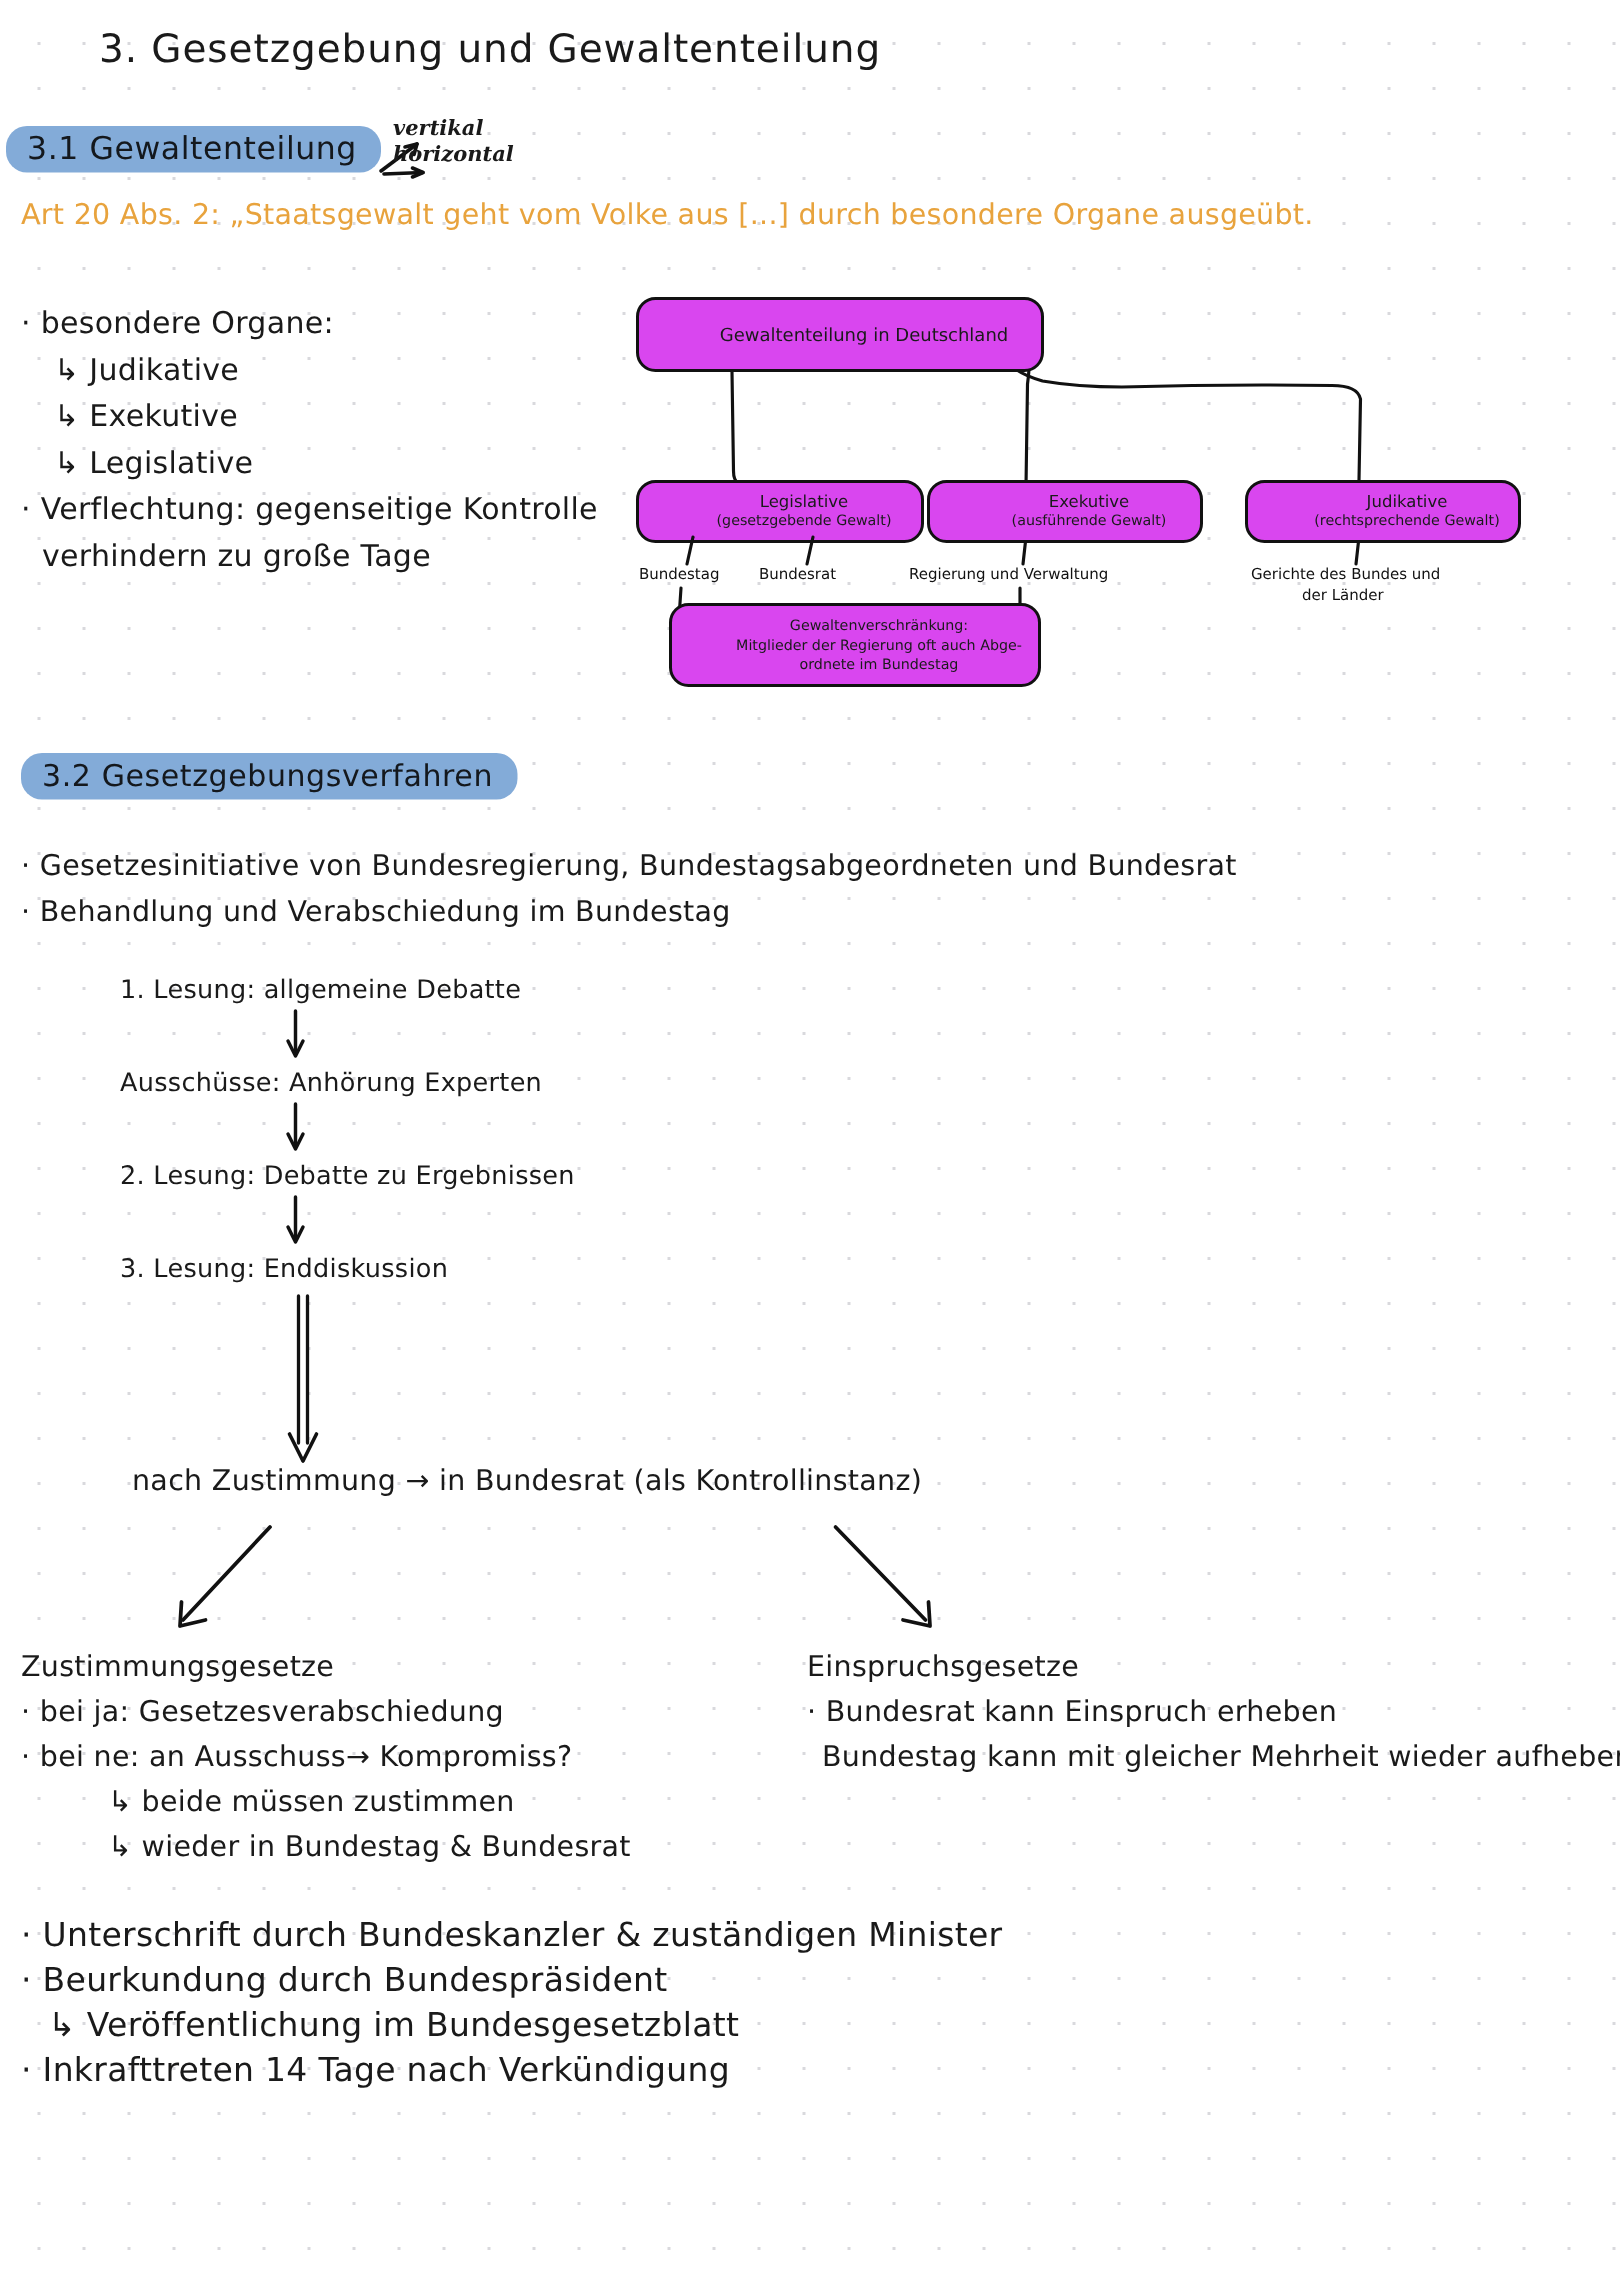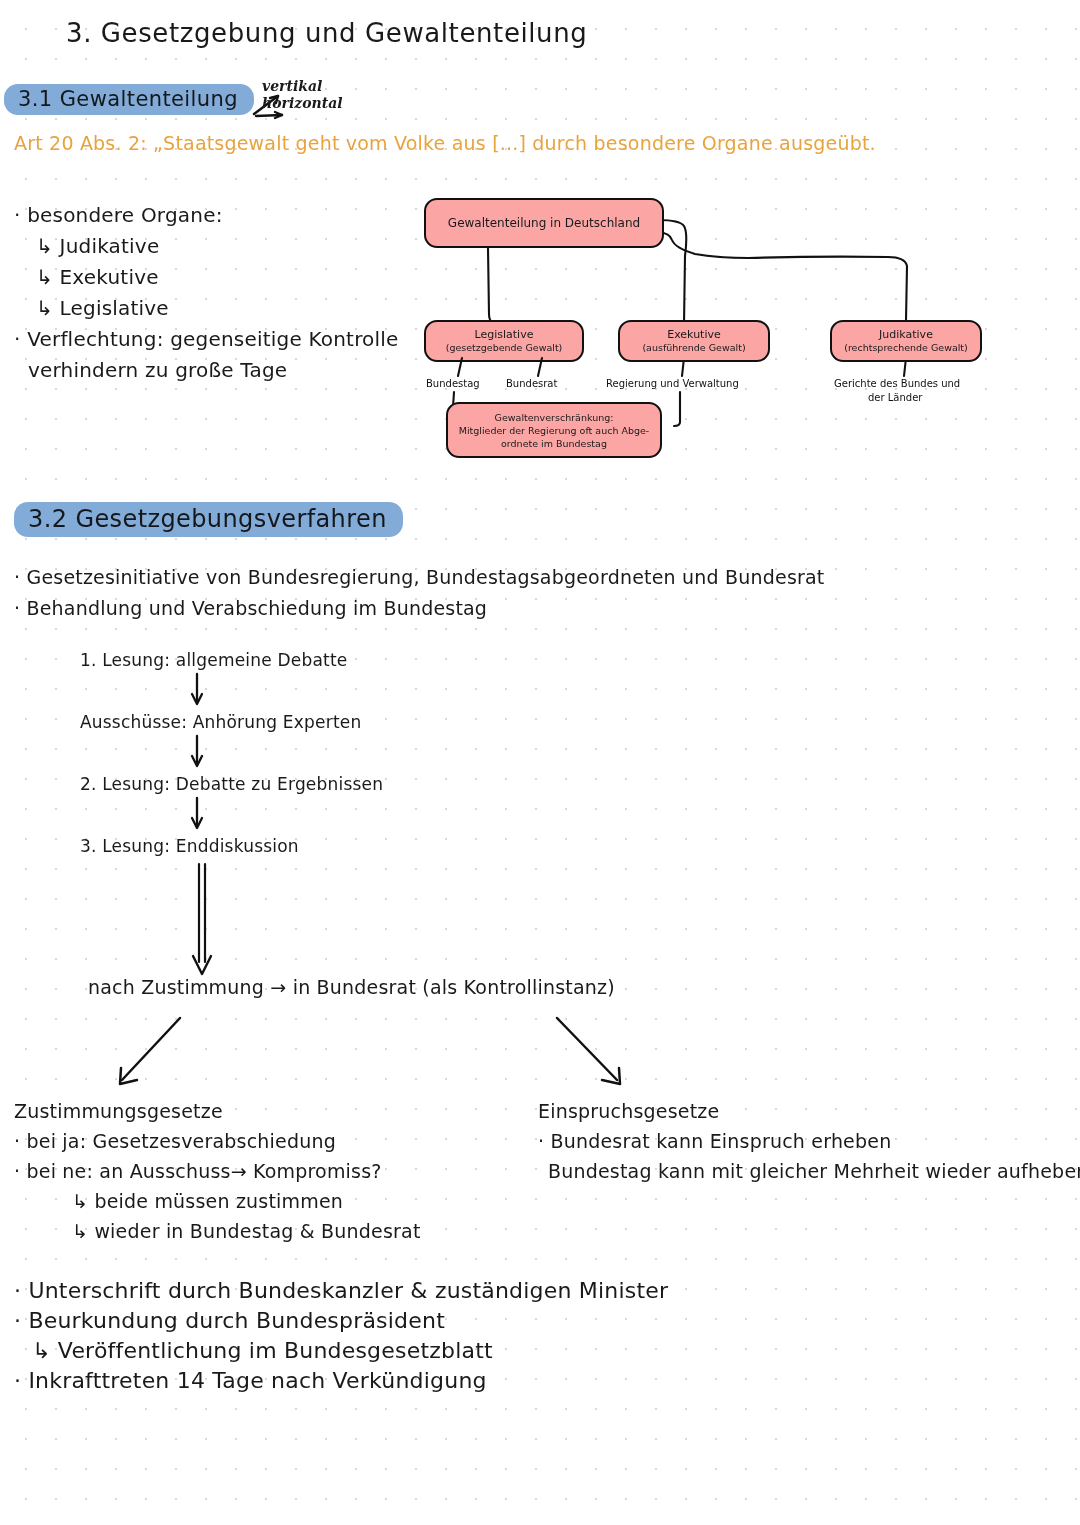--- a/index.html
+++ b/index.html
@@ -44,23 +44,23 @@
 
   #col-left{left:14px;top:1096px;font-size:19px;line-height:30px;}
   #col-right{left:538px;top:1096px;font-size:19px;line-height:30px;white-space:nowrap;}
   .indent1{padding-left:58px;}
   #final-list{left:14px;top:1276px;font-size:22px;line-height:30px;}
   .indent-s{padding-left:18px;}
 
   
   #diagram{left:418px;top:196px;width:560px;height:265px;}
   .dbox{
-    position:absolute;border:2.2px solid #111;border-radius:13px;background:#fca5a5;
+    position:absolute;border:2.2px solid #111;border-radius:13px;background:#d946ef;
     display:flex;flex-direction:column;justify-content:center;
-    text-align:center;line-height:13px;
+    text-align:center;line-height:13px;padding-left:32px;
   }
   .dbox .t1{font-size:11px;}
   .dbox .t2{font-size:9.5px;}
   .dlabel{position:absolute;font-size:10px;color:#111;white-space:nowrap;}
   svg.wires{position:absolute;left:0;top:0;overflow:visible;}
   .wire{fill:none;stroke:#111;stroke-width:2.1;stroke-linecap:round;stroke-linejoin:round;}
 </style>
 </head>
 <body>
 
@@ -137,21 +137,21 @@
   <div class="dlabel" style="left:450px;top:196px;">der Länder</div>
 
   <div class="dbox" style="left:28px;top:206px;width:212px;height:52px;">
     <div class="t2">Gewaltenverschränkung:</div>
     <div class="t2">Mitglieder der Regierung oft auch Abge-</div>
     <div class="t2">ordnete im Bundestag</div>
   </div>
 </div>
 
 <div class="abs" id="sec32-wrap">
-  <span class="hl hand" style="font-size:24px">3.2 Gesetzgebungsverfahren</span>
+  <span class="hl hand" style="font-size:20px">3.2 Gesetzgebungsverfahren</span>
 </div>
 
 <div class="abs hand" id="initiative-list">
   <div><span>·</span> <span>Gesetzesinitiative von Bundesregierung, Bundestagsabgeordneten und Bundesrat</span></div>
   <div><span>·</span> <span>Behandlung und Verabschiedung im Bundestag</span></div>
 </div>
 
 <div class="abs hand" id="lesung-block">
   <div class="step">
     <span>1. Lesung:</span>

